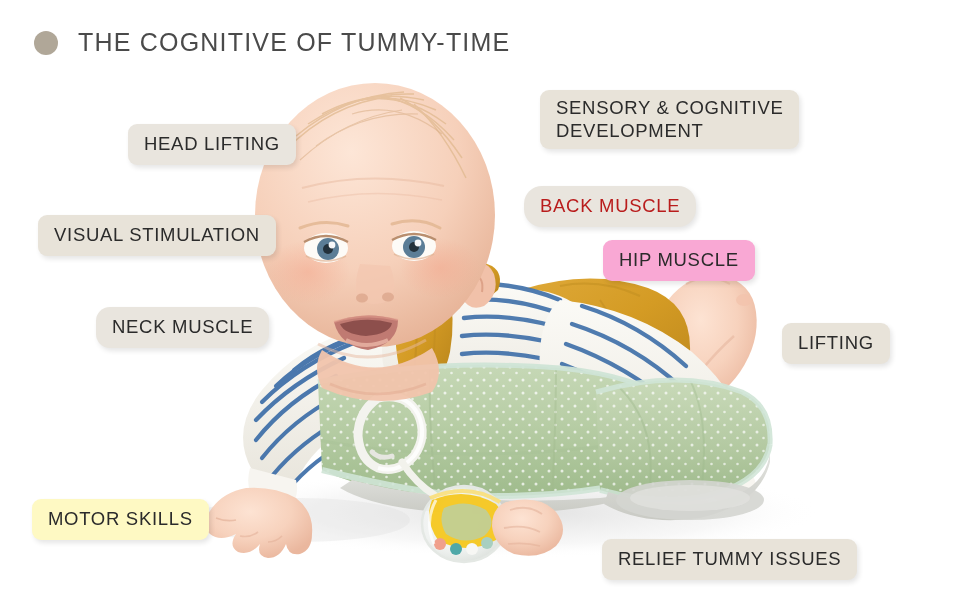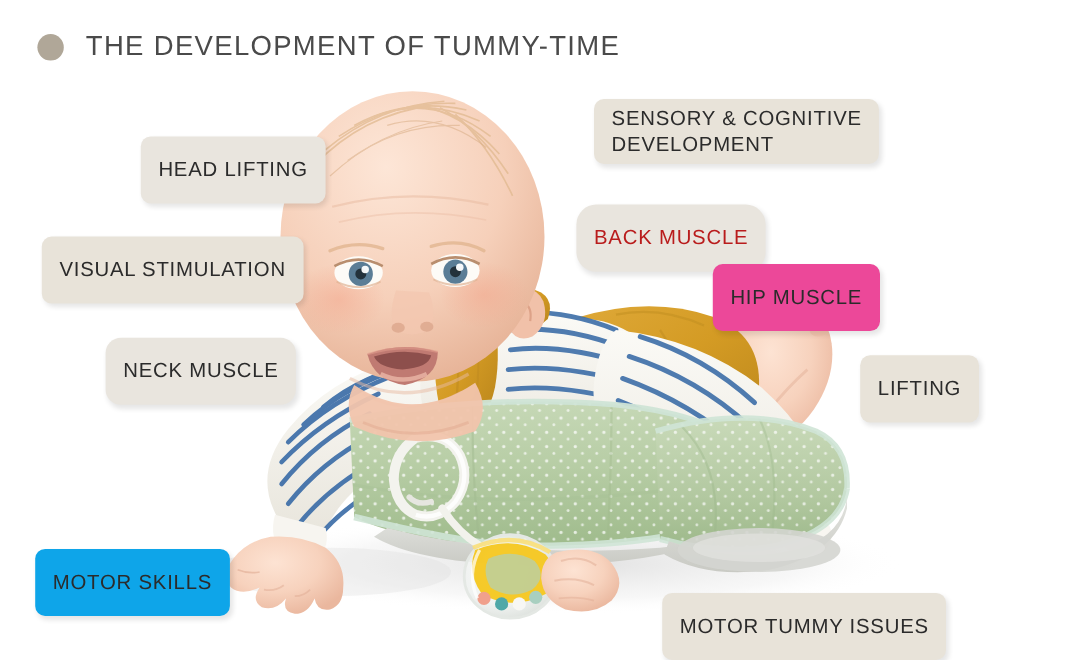--- a/index.html
+++ b/index.html
@@ -24,21 +24,21 @@
 
   
   .label{
     position:absolute;
     background:#e9e5de;
     border-radius:9px;
     color:#2b2b2b;
     font-size:18.5px;
     letter-spacing:0.7px;
     line-height:1.22;
-    padding:19px 16px;
+    padding:9px 16px;
     white-space:pre;
     box-shadow:2px 3px 5px rgba(0,0,0,0.10);
     box-sizing:border-box;
   }
   .label.warm{background:#e8e3d9;}
   .label.two{padding:7px 16px;margin-left:20px;}
 </style>
 </head>
 <body>
 
@@ -302,29 +302,29 @@
       <path d="M318 344 Q370 372 426 340" fill="none" stroke="#e8b9a1" stroke-width="3" opacity="0.5"></path>
       <path d="M330 358 Q374 382 420 356" fill="none" stroke="#e5b197" stroke-width="2.5" opacity="0.4"></path>
     </g>
 
     <path d="M322 350 Q376 386 432 348 Q446 372 432 392 Q376 412 322 388 Q312 368 322 350 Z" fill="#f1c4ac" opacity="0.95"></path>
     <path d="M330 384 Q376 404 426 384" fill="none" stroke="#e2a98f" stroke-width="2.5" opacity="0.5"></path>
   </svg>
 
   <div class="header">
     <div class="bullet" style="background: rgb(176, 167, 152);"></div>
-    <div class="title" style="color: rgb(74, 74, 74);">THE DEVELOPMENT OF TUMMY-TIME</div>
+    <div class="title" style="color: rgb(74, 74, 74);">THE COGNITIVE OF TUMMY-TIME</div>
   </div>
 
   <div id="labels">
       <div class="label" style="left: 128px; top: 124px; background: rgb(233, 229, 222); color: rgb(43, 43, 43);">HEAD LIFTING</div>
       <div class="label warm two" style="left: 520px; top: 90px; background: rgb(232, 227, 217); color: rgb(43, 43, 43);">SENSORY &amp; COGNITIVE
 DEVELOPMENT</div>
       <div class="label warm" style="left: 38px; top: 215px; background: rgb(232, 227, 217); color: rgb(43, 43, 43); text-align: center;">VISUAL STIMULATION</div>
       <div class="label" style="left: 524px; top: 186px; background: rgb(233, 229, 222); color: #b91c1c; border-radius: 18px;">BACK MUSCLE</div>
-      <div class="label" style="left: 648px; top: 240px; background: #ec4899; color: rgb(43, 43, 43);">HIP MUSCLE</div>
+      <div class="label" style="left: 603px; top: 240px; background: #f9a8d4; color: rgb(43, 43, 43);">HIP MUSCLE</div>
       <div class="label" style="left: 96px; top: 307px; background: rgb(233, 229, 222); color: rgb(43, 43, 43); border-radius: 14px;">NECK MUSCLE</div>
       <div class="label warm" style="left: 782px; top: 323px; background: rgb(232, 227, 217); color: rgb(43, 43, 43);">LIFTING</div>
-      <div class="label" style="left: 32px; top: 499px; background: #0ea5e9; color: rgb(43, 43, 43);">MOTOR SKILLS</div>
-      <div class="label warm" style="left: 602px; top: 539px; background: rgb(232, 227, 217); color: rgb(43, 43, 43);">MOTOR TUMMY ISSUES</div>
+      <div class="label" style="left: 32px; top: 499px; background: #fef9c3; color: rgb(43, 43, 43);">MOTOR SKILLS</div>
+      <div class="label warm" style="left: 602px; top: 539px; background: rgb(232, 227, 217); color: rgb(43, 43, 43);">RELIEF TUMMY ISSUES</div>
     </div>
 
 </div>
 
 </body></html>

